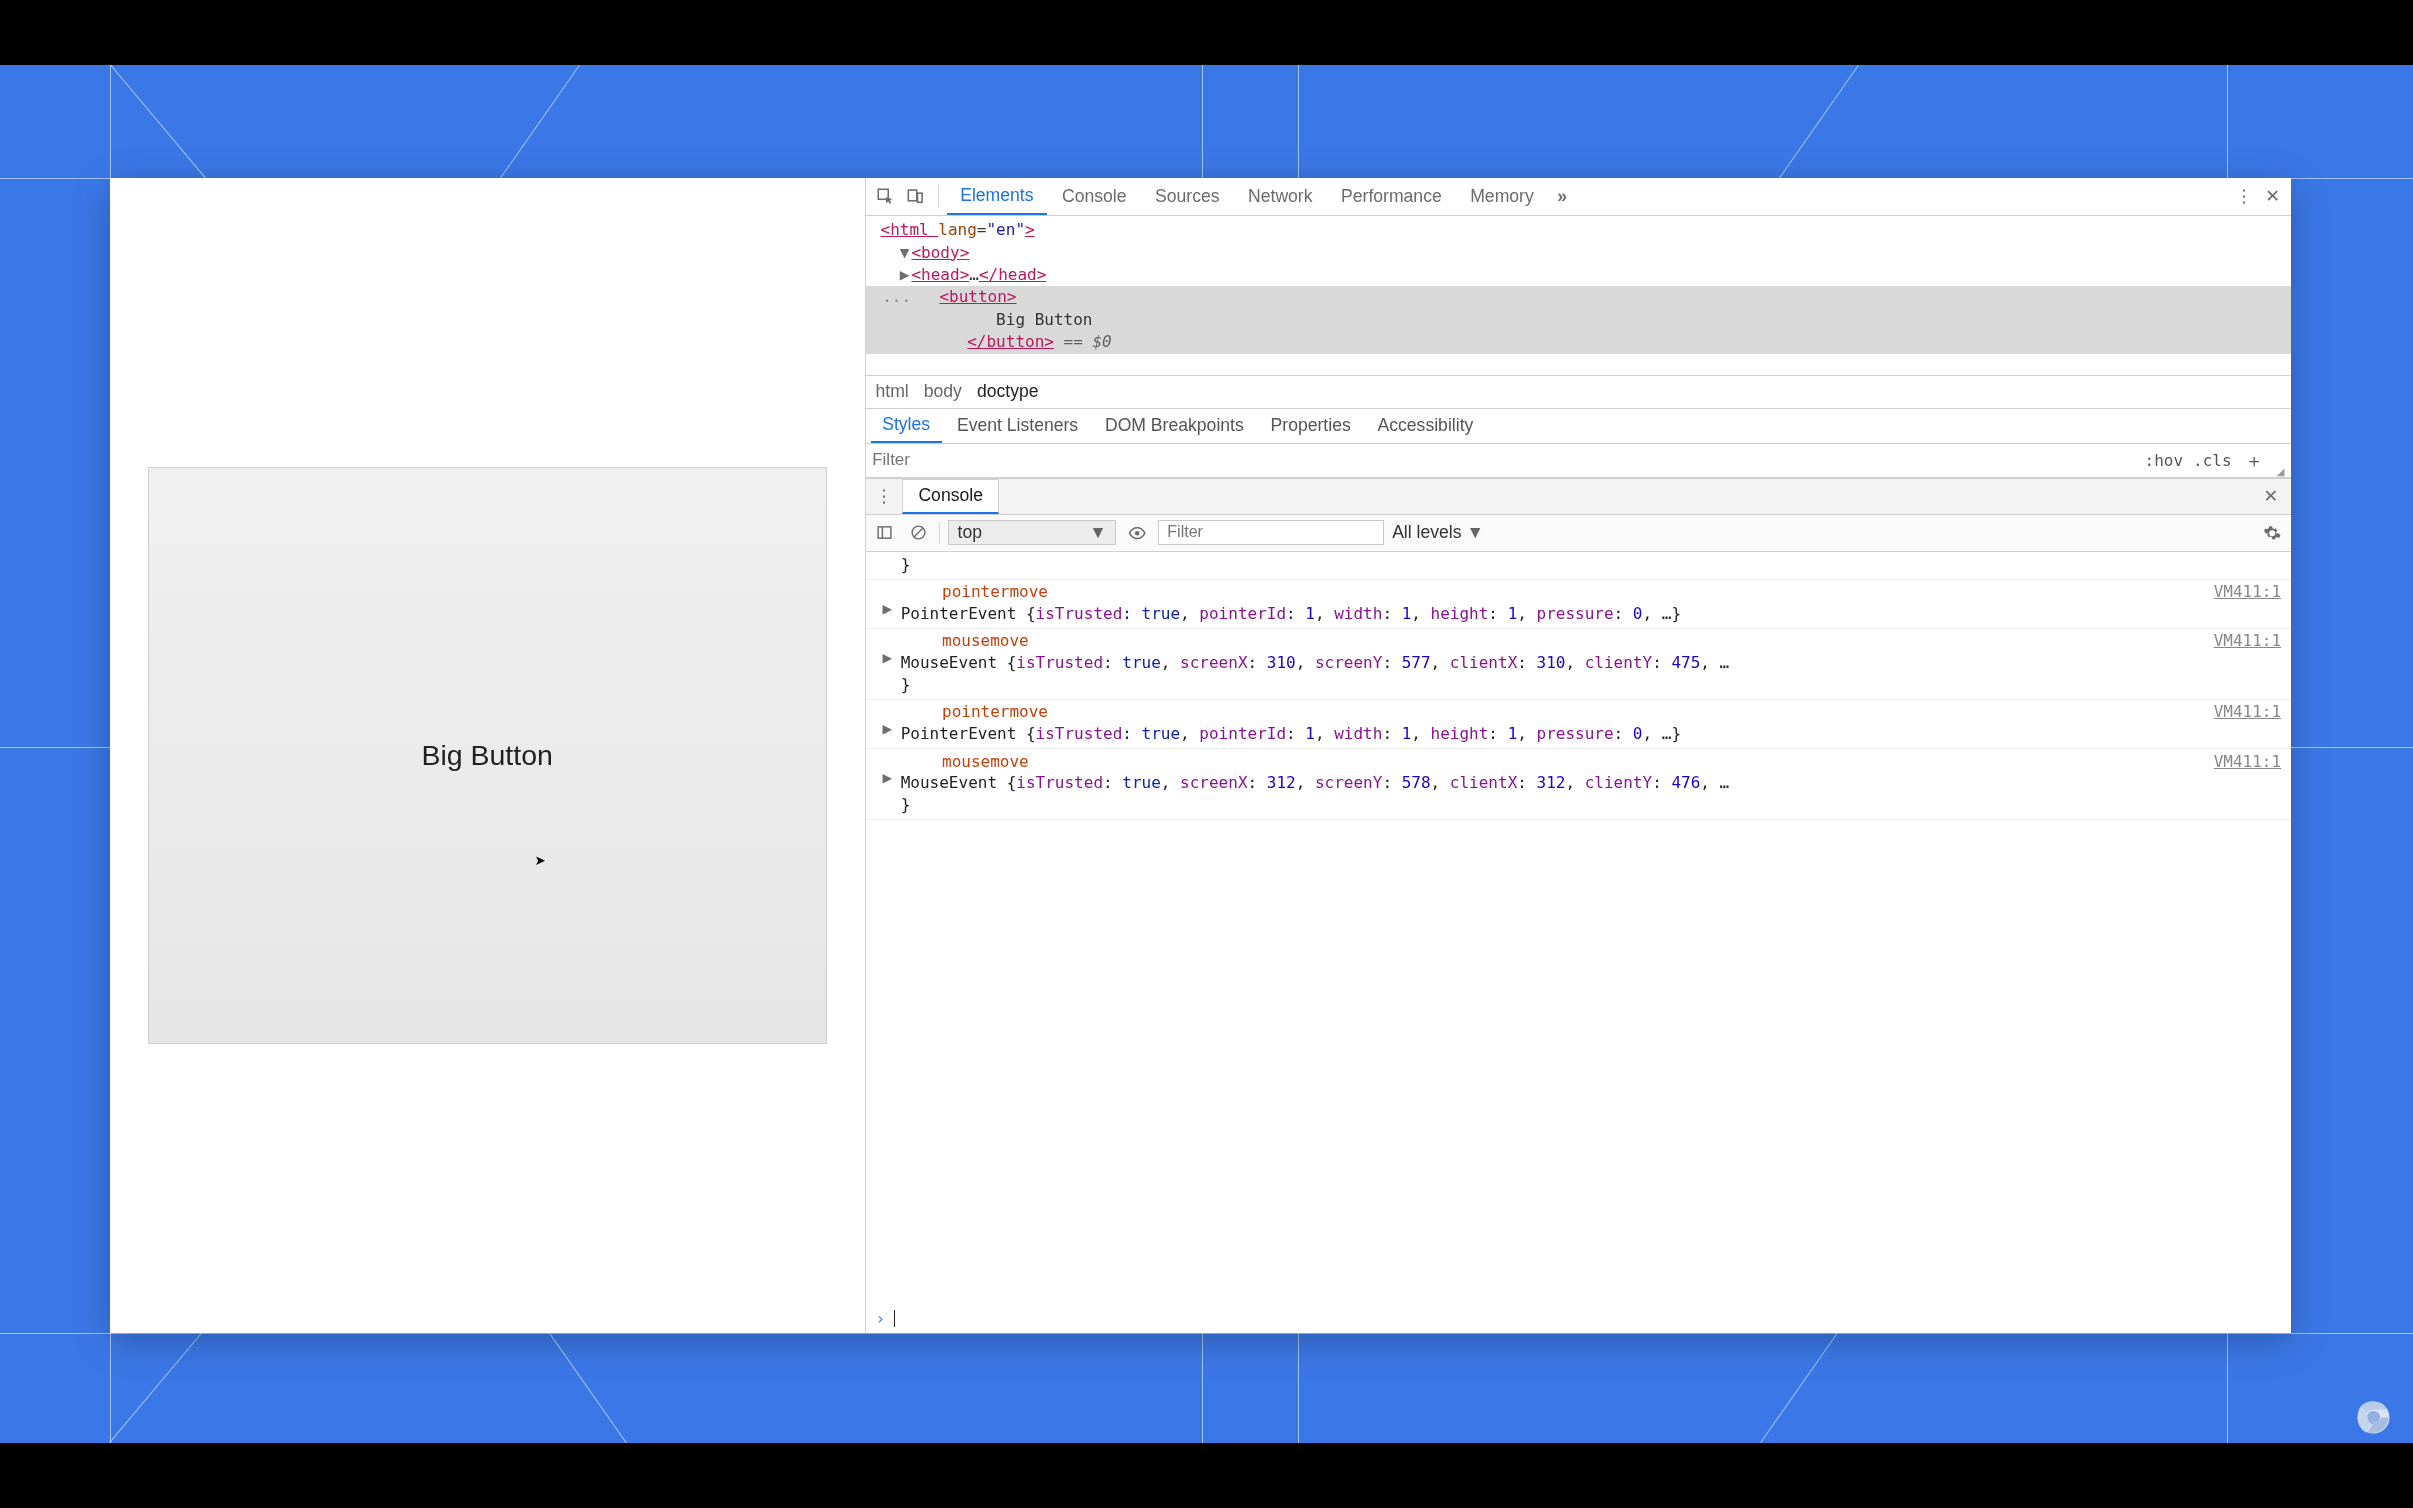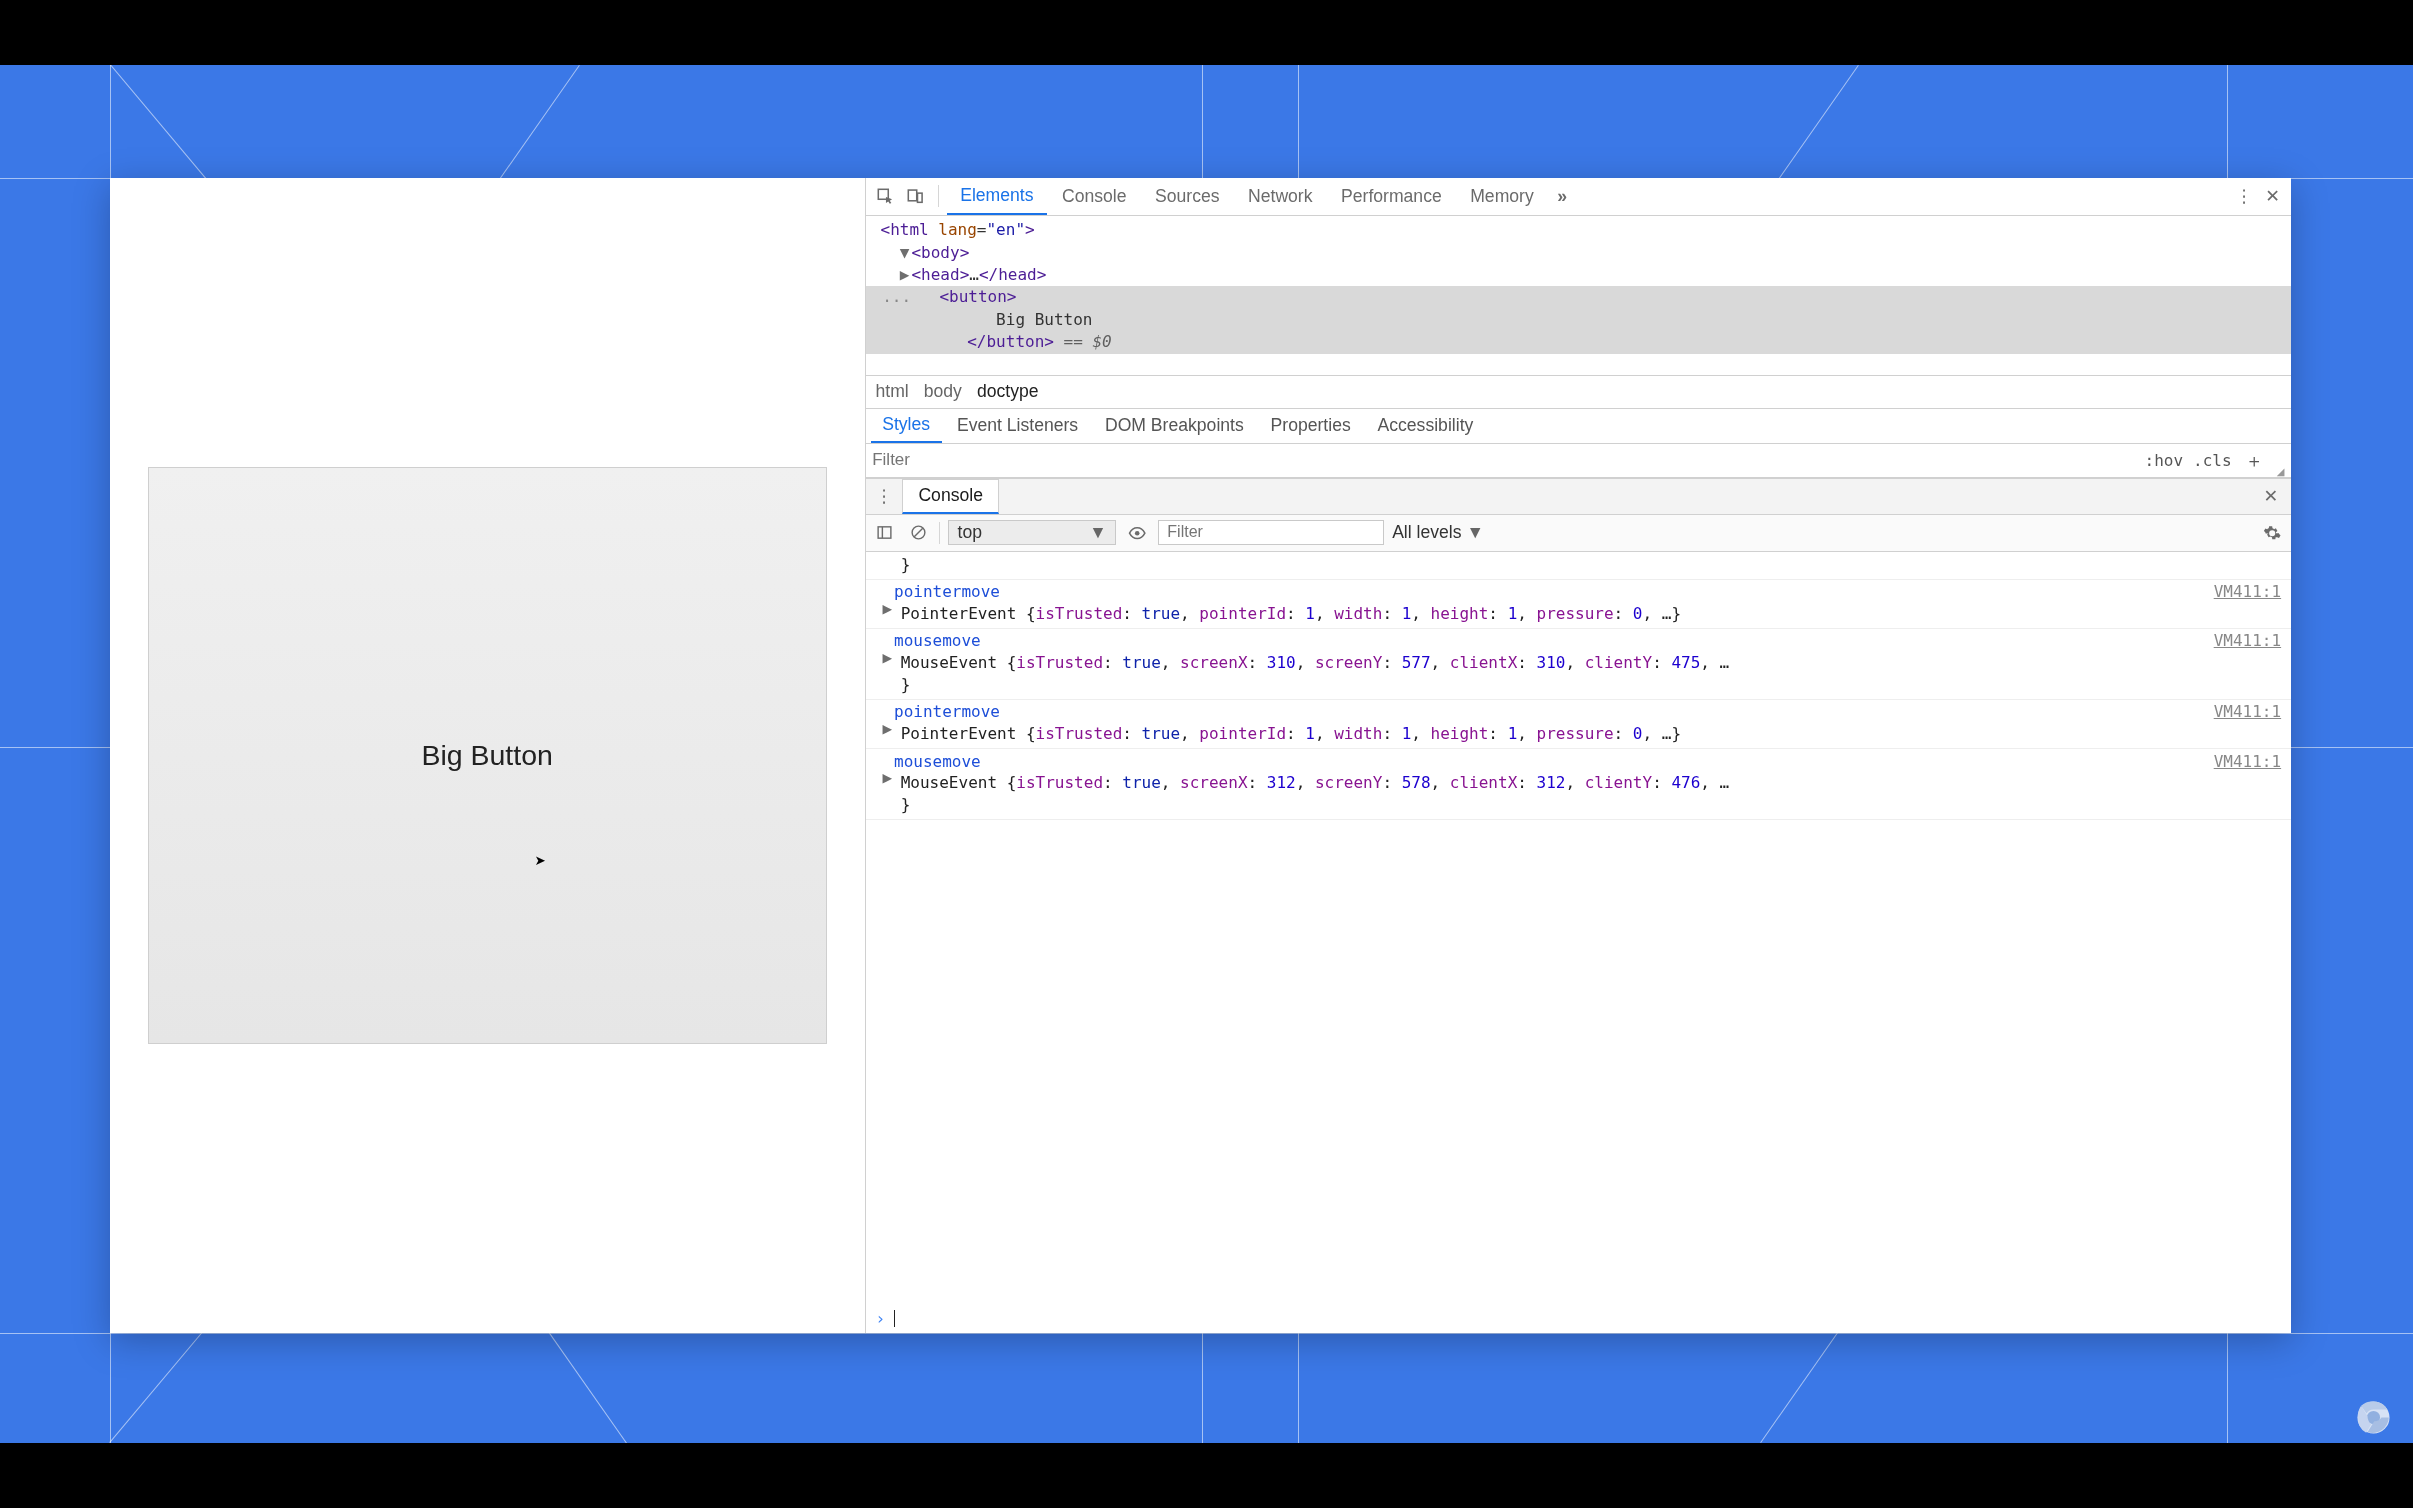--- a/index.html
+++ b/index.html
@@ -115,21 +115,21 @@
     padding:3.4px 0 0 0;
     background:#fff;
     overflow:hidden;
     height:159px;
     position:relative;
   }
   .dom-line { padding:0 0 0 15px; white-space:pre; }
   .dom-group-sel { background:#d9d9d9; padding-left:0; }
   .dom-group-sel .dots { color:#888; padding-left:1.7px; display:inline-block; width:30px; }
   .tok-doctype { color:#888; }
-  .tok-tag { color:#4c1d95; }
+  .tok-tag { color:#be185d;text-decoration:underline; }
   .tok-attr-name { color:#994500; }
   .tok-attr-val { color:#1a1aa6; }
   .tok-var { color:#5f5f5f; font-style:italic; }
   .disclosure { color:#6e6e6e; display:inline-block; width:11.7px; }
   
   .breadcrumb {
     display:flex; align-items:center; gap:15px;
     border-top:0.8px solid #d0d0d0;
     border-bottom:0.8px solid #d0d0d0;
     height:34px; padding:0 10px;
@@ -198,21 +198,21 @@
   .console-log {
     font-family: Menlo, Consolas, monospace;
     font-size:16px;
     line-height:1.35;
     overflow:hidden;
     flex:1;
     background:#fff;
   }
   .log-entry { border-bottom:0.8px solid #eee; padding:1.7px 8.4px 3.4px 28.5px; position:relative; }
   .log-entry .src { position:absolute; right:10px; top:1.7px; color:#888; text-decoration:underline; cursor:pointer; }
-  .log-entry .name { color:#1d4ed8; }
+  .log-entry .name { color:#c2410c;margin-left:48px; }
   .log-entry .disc { position:absolute; left:17px; color:#6e6e6e; }
   .obj-line { padding-left:6.7px; color:#222; }
   .obj-line .cls { color:#222; }
   .obj-line .brace { color:#222; }
   .kv .k { color:#881391; }
   .kv .k-after { color:#222; }
   .kv .v-bool { color:#0d22aa; }
   .kv .v-num { color:#1c00cf; }
   .log-tail { color:#222; padding-left:6.7px; }
   .console-prompt {

